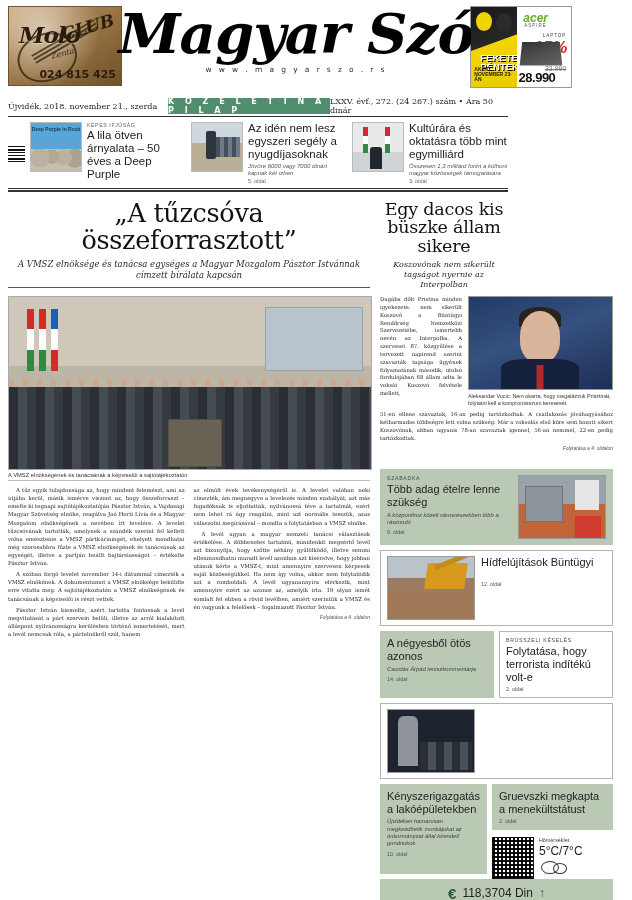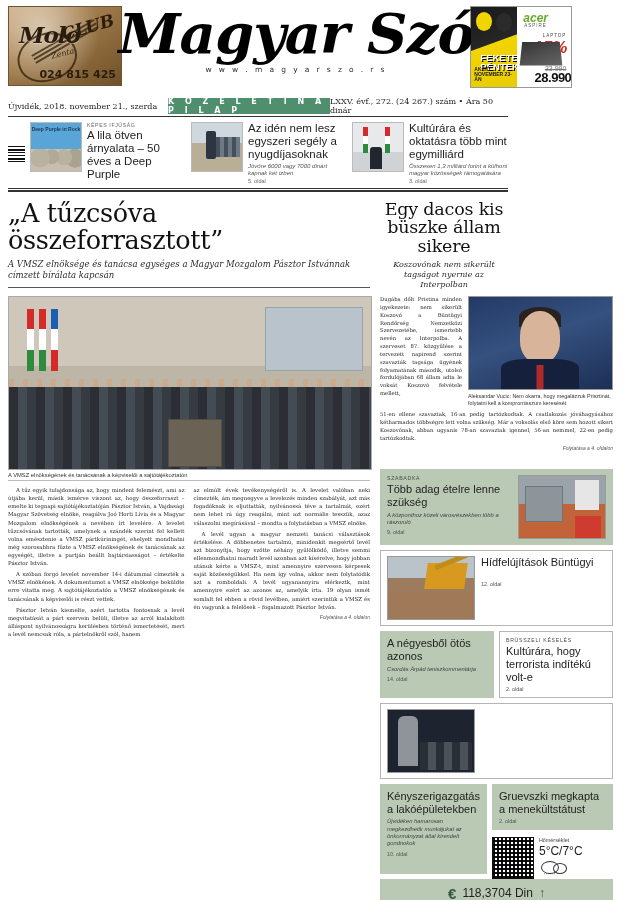--- a/index.html
+++ b/index.html
@@ -77,21 +77,21 @@
   .acer-left .balloon2{position:absolute;width:16px;height:19px;border-radius:50%;background:#2b2b2b;top:6px;right:5px;}
   .acer-left .fp{position:absolute;left:3px;bottom:16px;color:#fff;font-weight:700;font-size:9.5px;line-height:.95;text-shadow:1px 1px 0 #000;margin-left:6px;}
   .acer-left .fp2{position:absolute;left:3px;bottom:5px;color:#1a1a1a;font-weight:700;font-size:5px;line-height:1;}
   .acer-right{flex:1;background:#fff;position:relative;}
   .acer-right .acer-logo{position:absolute;top:4px;left:6px;color:#6aa92b;font-weight:700;font-style:italic;font-size:12px;}
   .acer-right .aspire{position:absolute;top:16px;left:7px;color:#555;font-size:4.5px;letter-spacing:1px;}
   .acer-right .laptop-lbl{position:absolute;top:26px;right:5px;color:#444;font-size:4.5px;letter-spacing:1px;}
   .acer-right .disc{position:absolute;top:31px;right:4px;color:#d9261c;font-weight:700;font-size:17px;font-style:italic;}
   .acer-right .lap-img{position:absolute;left:4px;top:34px;width:40px;height:24px;background:linear-gradient(160deg,#333,#666);transform:perspective(40px) rotateX(12deg);}
   .acer-right .oldprice{position:absolute;bottom:15px;right:5px;font-size:7px;color:#777;text-decoration:line-through;}
-  .acer-right .newprice{position:absolute;bottom:2px;right:0;font-size:13px;font-weight:700;color:#111;letter-spacing:-.5px;}
+  .acer-right .newprice{position:absolute;bottom:2px;right:16px;font-size:13px;font-weight:700;color:#111;letter-spacing:-.5px;}
 
   
   .greenrow{display:flex;align-items:stretch;height:16px;margin-top:2px;}
   .issue-left{width:160px;font-family:"DejaVu Serif", serif;font-size:8px;color:#222;display:flex;align-items:center;}
   .greenbar{flex:1;background:#4f8f6d;display:flex;align-items:center;justify-content:center;}
   .greenbar span{color:#fff;font-family:"DejaVu Sans", sans-serif;font-size:8px;letter-spacing:4px;font-weight:700;}
   .issue-right{width:178px;font-family:"DejaVu Serif", serif;font-size:8px;color:#222;display:flex;align-items:center;justify-content:flex-end;}
   .rule-thin{height:1px;background:#333;margin-top:2px;}
 
   
@@ -121,21 +121,21 @@
   .th-pens .man{position:absolute;left:14px;top:8px;width:10px;height:28px;background:#2d3640;border-radius:2px;}
   .th-pens .grp{position:absolute;right:2px;top:14px;width:24px;height:20px;background:repeating-linear-gradient(90deg,#44505c 0 4px,#6d7a86 4px 8px);}
   .th-cult{background:linear-gradient(#e7e9ea 0 60%,#cfd3d6 60% 100%);}
   .th-cult .flag1{position:absolute;left:10px;top:4px;width:5px;height:26px;background:linear-gradient(#d42a2a 33%,#fff 33% 66%,#2d8a3e 66%);}
   .th-cult .flag2{position:absolute;left:32px;top:4px;width:5px;height:26px;background:linear-gradient(#d42a2a 33%,#fff 33% 66%,#2d8a3e 66%);}
   .th-cult .spk{position:absolute;left:17px;bottom:2px;width:12px;height:22px;background:#20262e;border-radius:3px 3px 0 0;}
   .rule-double{border-top:1px solid #333;border-bottom:2px solid #333;height:1px;}
 
   
   .heads{display:flex;gap:10px;padding-top:8px;}
-  .heads .left{width:362px;flex:0 0 362px;}
+  .heads .left{width:362px;flex:0 0 362px;text-align:center;}
   .heads .right{flex:1;text-align:center;}
   h1.main{
     font-family:"DejaVu Serif", serif;font-weight:400;
     font-size:25.5px;line-height:1.04;margin:0;color:#111;letter-spacing:-.3px;
   }
   h1.main2{
     font-family:"DejaVu Serif", serif;font-weight:400;
     font-size:17.5px;line-height:1.05;margin:0;color:#111;letter-spacing:-.2px;
   }
   .deck{
@@ -426,21 +426,21 @@
         </div>
 
         <div class="row2">
           <div class="box green">
             <h4>A négyesből ötös azonos</h4>
             <div class="it">Csordás Árpád teniszkommentárja</div>
             <div class="pg">14. oldal</div>
           </div>
           <div class="box white">
             <div class="kick">BRÜSSZELI KÉSELÉS</div>
-            <h4>Kultúrára, hogy terrorista indítékú volt-e</h4>
+            <h4>Folytatása, hogy terrorista indítékú volt-e</h4>
             <div class="pg">2. oldal</div>
           </div>
         </div>
 
         <div class="box white">
           <div class="box-flex">
             <div class="mini-pic mp-statue">
               <div class="st"></div>
               <div class="ppl"></div>
             </div>

